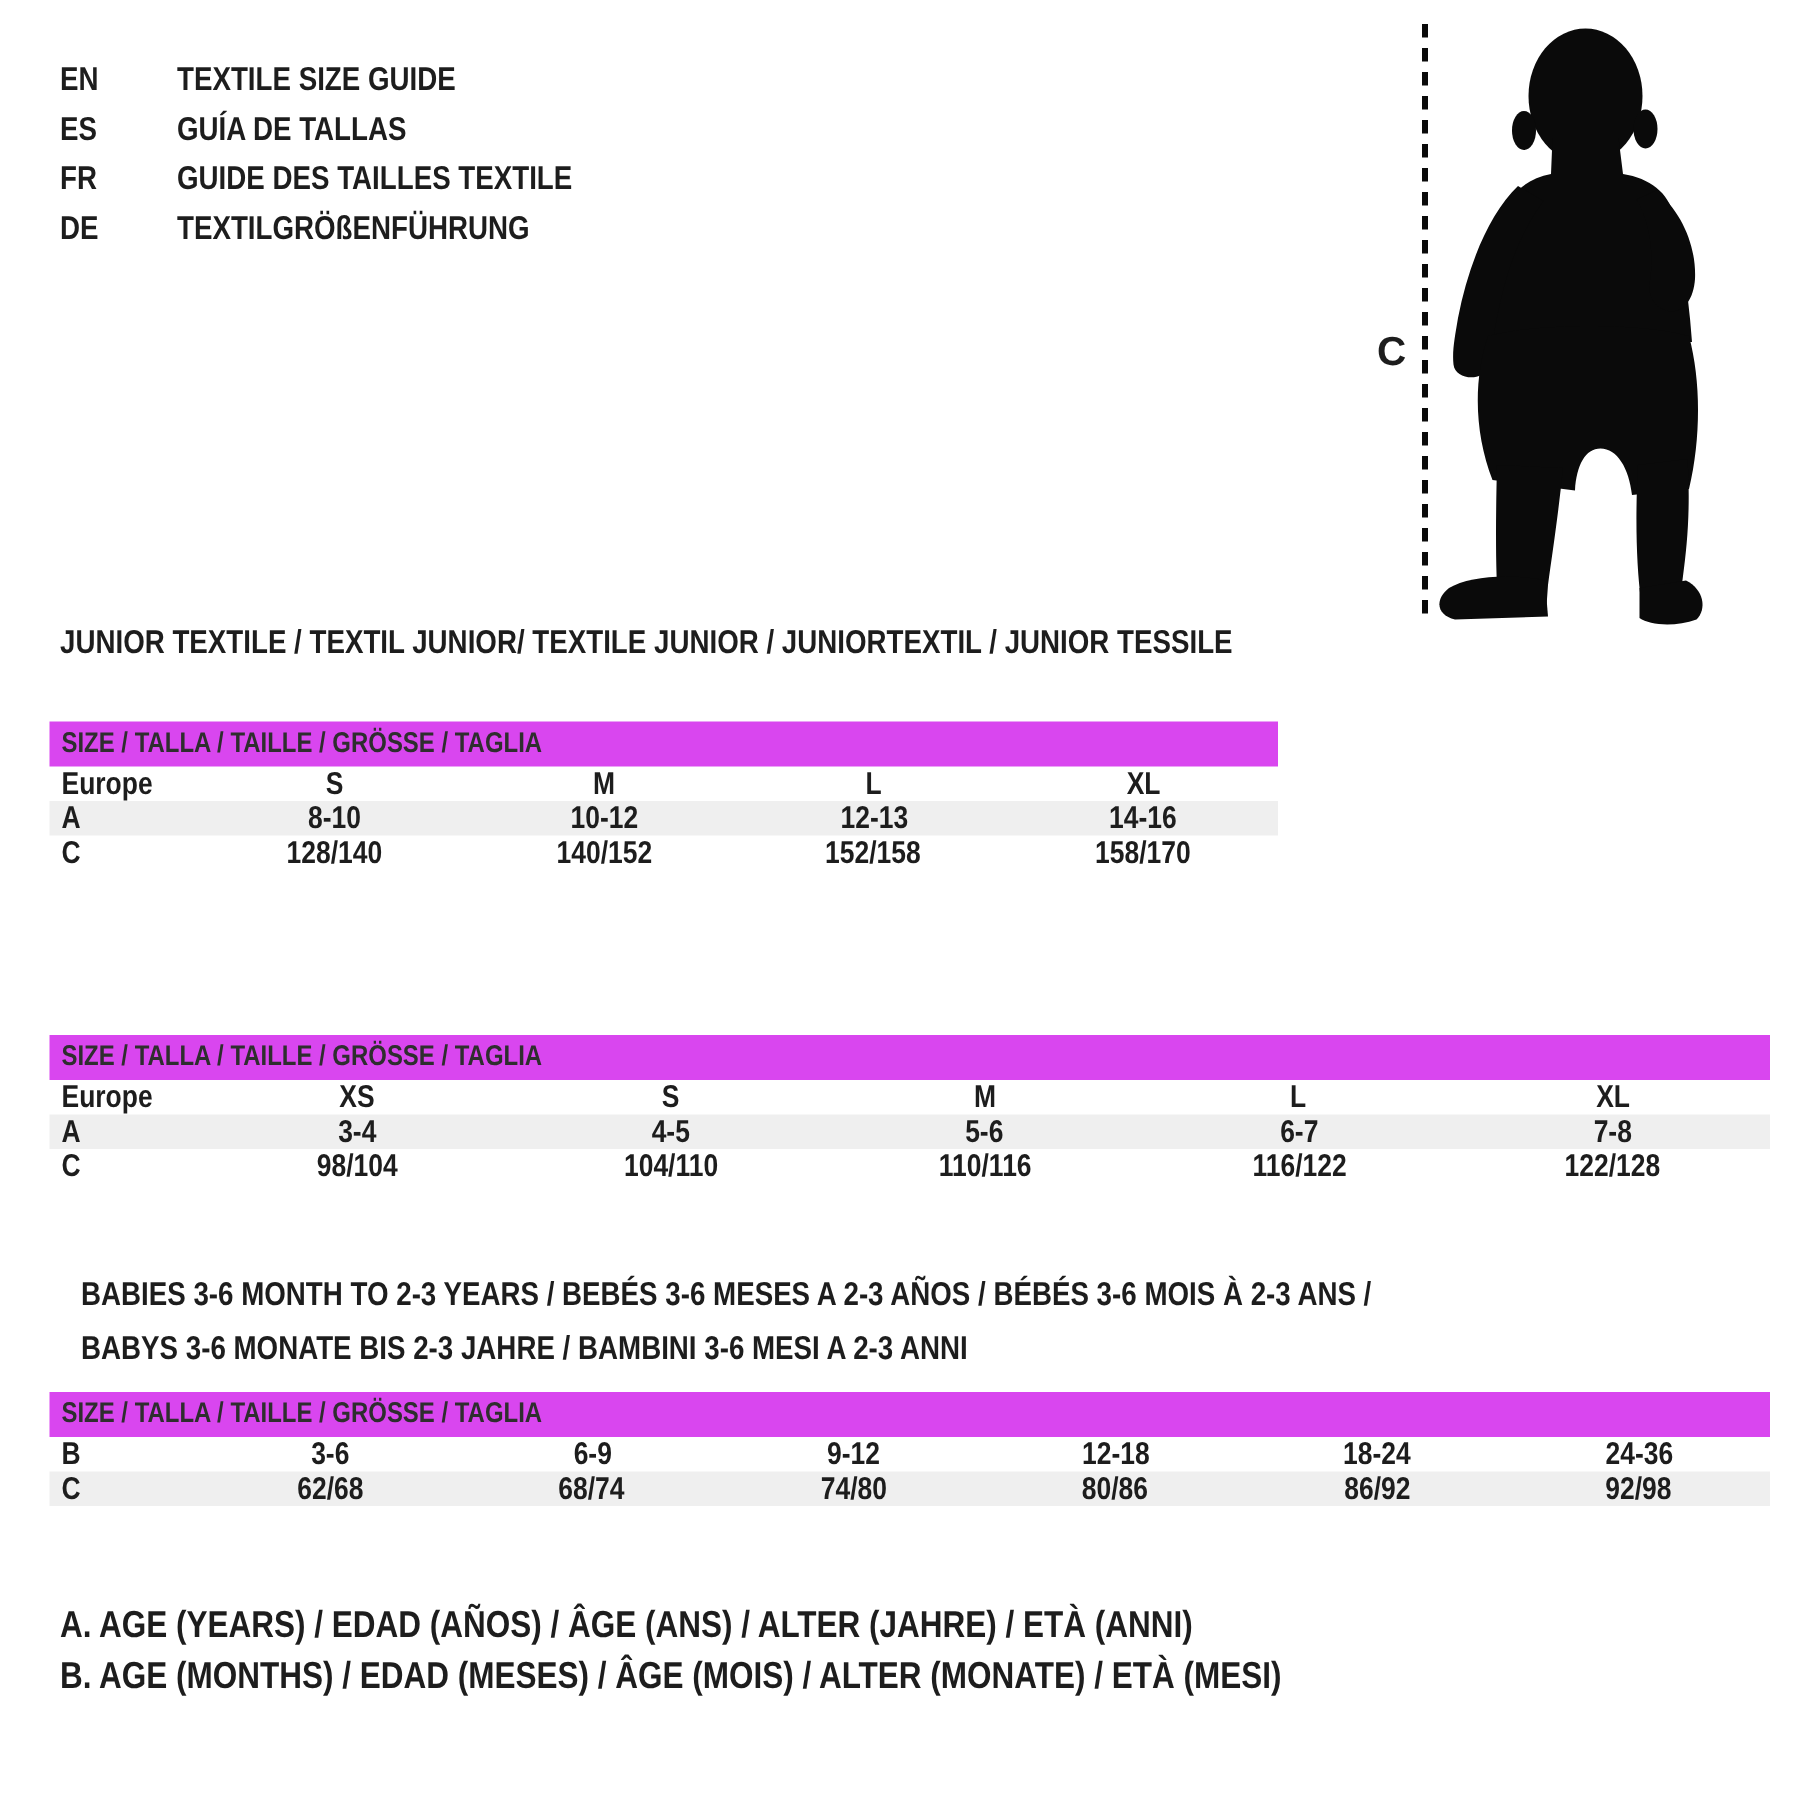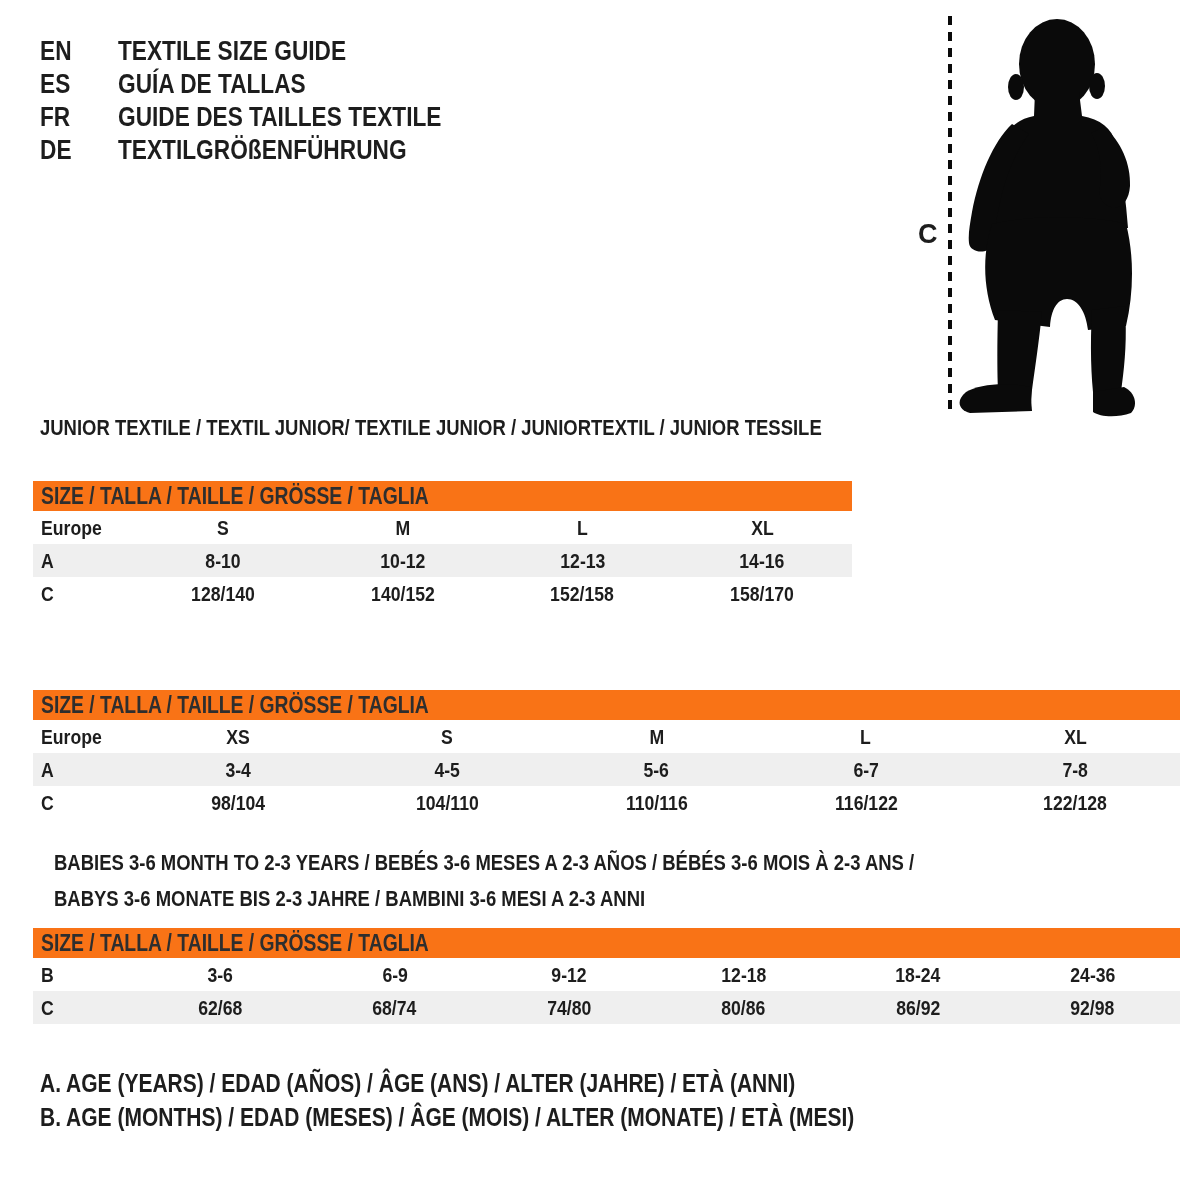--- a/index.html
+++ b/index.html
@@ -10,37 +10,37 @@
     font-family:"Liberation Sans", sans-serif;
     color:#1d1d1d;
     overflow:hidden;
   }
   
   .cx{display:inline-block;transform:scaleX(.84);transform-origin:0 50%;white-space:nowrap;}
   .cxc{display:inline-block;transform:scaleX(.84);transform-origin:50% 50%;white-space:nowrap;}
 
   
   .lang-block{position:absolute;left:40px;top:36px;}
-  .lang-row{display:flex;height:33px;font-size:27px;font-weight:700;}
+  .lang-row{display:flex;height:33px;align-items:center;font-size:22px;font-weight:700;}
   .lang-code{width:78px;flex:0 0 78px;}
   
   .figure{position:absolute;left:880px;top:0;width:320px;height:440px;}
 
   
   .sec-title{position:absolute;left:40px;font-size:22px;font-weight:700;line-height:24px;}
   .subsc{font-size:13px;vertical-align:-5px;}
 
   
   .table{position:absolute;left:33px;}
   .table.junior{width:819px;}
   .table.children{width:1147px;}
   .table.babies{width:1147px;}
-  .size-bar{height:30px;background:#f97316;display:flex;align-items:center;padding-left:8px;box-sizing:border-box;
-            font-size:23px;font-weight:700;color:#2e2e2e;}
-  .trow{display:grid;height:33px;align-items:center;font-size:21px;font-weight:700;color:#1d1d1d;}
+  .size-bar{height:30px;background:#d946ef;display:flex;align-items:center;padding-left:8px;box-sizing:border-box;
+            font-size:19px;font-weight:700;color:#2e2e2e;}
+  .trow{display:grid;height:23px;align-items:center;font-size:21px;font-weight:700;color:#1d1d1d;}
   .junior .trow{grid-template-columns:100px repeat(4,1fr);}
   .children .trow{grid-template-columns:100px repeat(5,1fr);}
   .babies .trow{grid-template-columns:100px repeat(6,1fr);}
   .trow.shaded{background:#efefef;}
   .trow .lbl{padding-left:8px;text-align:left;}
   .trow .val{text-align:center;}
 
   
   .legend{position:absolute;left:40px;top:1066px;}
   .legend-line{height:34px;display:flex;align-items:center;font-size:25px;font-weight:700;}

